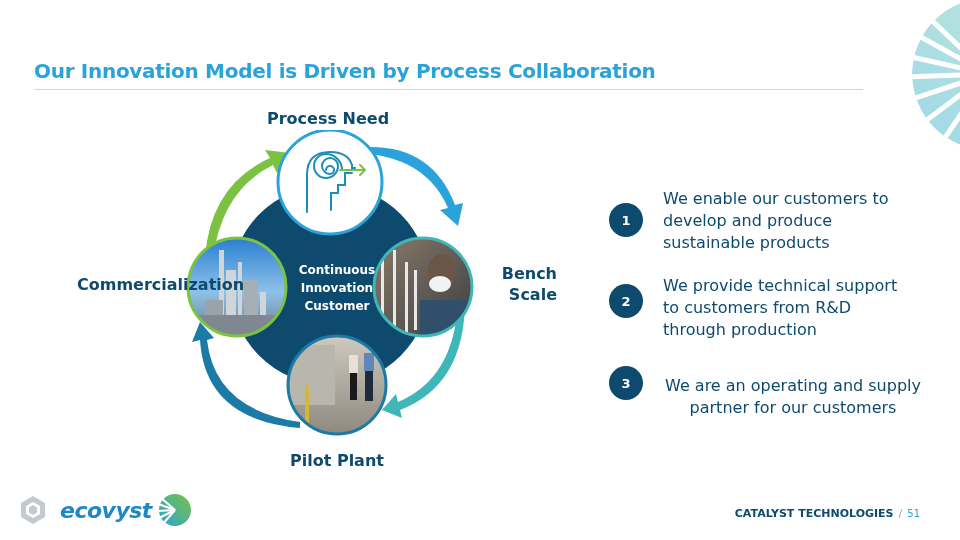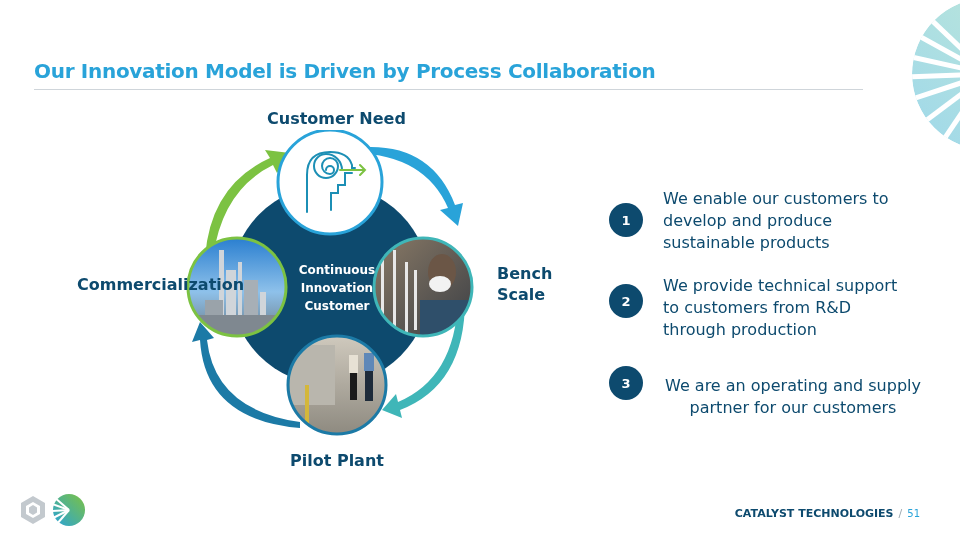--- a/index.html
+++ b/index.html
@@ -168,22 +168,22 @@
       <rect x="349" y="355" width="9" height="18" fill="#e7e1d4"></rect>
       <rect x="365" y="363" width="8" height="38" fill="#1e2b3a"></rect>
       <rect x="364" y="353" width="10" height="18" fill="#5f88b8"></rect>
     </g>
     <circle cx="337" cy="385" r="49" fill="none" stroke="#1c7aa6" stroke-width="3"></circle>
   </g>
 </svg>
 
 <div class="center-text">Continuous Innovation Customer</div>
 
-<div class="stage-label lbl-customer">Customer Need</div>
-<div class="stage-label lbl-bench" style="width:60px; white-space:normal;">Bench Scale</div>
+<div class="stage-label lbl-customer">Process Need</div>
+<div class="stage-label lbl-bench" style="width:60px; white-space:normal;text-align:right;">Bench Scale</div>
 <div class="stage-label lbl-pilot">Pilot Plant</div>
 <div class="stage-label lbl-commercial">Commercialization</div>
 
 <div class="point p1">
   <div class="num">1</div>
   <div class="txt">We enable our customers to
 develop and produce
 sustainable products</div>
 </div>
 <div class="point p2">
@@ -197,20 +197,21 @@
   <div class="txt">We are an operating and supply
 partner for our customers</div>
 </div>
 
 <div class="footer-logos">
   <svg width="26" height="30" viewBox="0 0 26 30">
     <polygon points="13,1 25,8 25,22 13,29 1,22 1,8" fill="#c3c9ce"></polygon>
     <polygon points="13,7 20,11 20,19 13,23 6,19 6,11" fill="#ffffff"></polygon>
     <polygon points="13,10 17,12.5 17,17.5 13,20 9,17.5 9,12.5" fill="#c3c9ce"></polygon>
   </svg>
+  <span class="eco-text">ecovyst</span>
   <svg width="34" height="34" viewBox="0 0 34 34" style="margin-left:6px">
     <defs>
       <linearGradient id="ecoGrad" x1="0" y1="1" x2="1" y2="0">
         <stop offset="0" stop-color="#29a3d9"></stop>
         <stop offset="1" stop-color="#7cc242"></stop>
       </linearGradient>
     </defs>
     <circle cx="17" cy="17" r="16" fill="url(#ecoGrad)"></circle>
     <g stroke="#ffffff" stroke-width="2">
       <line x1="17" y1="17" x2="2" y2="4"></line>

